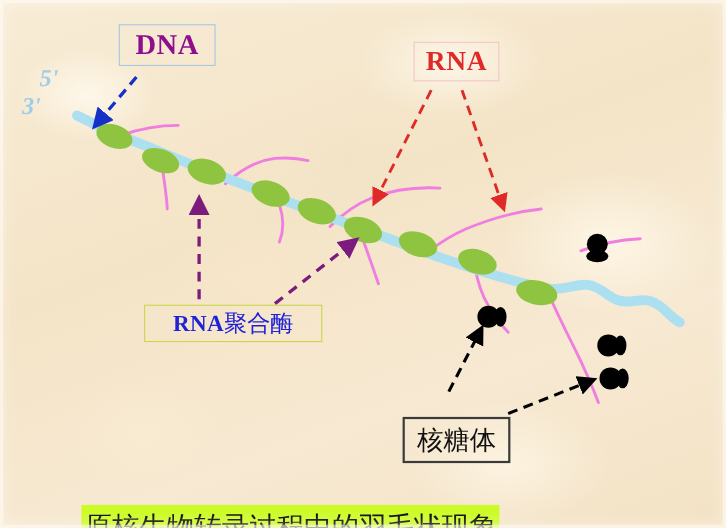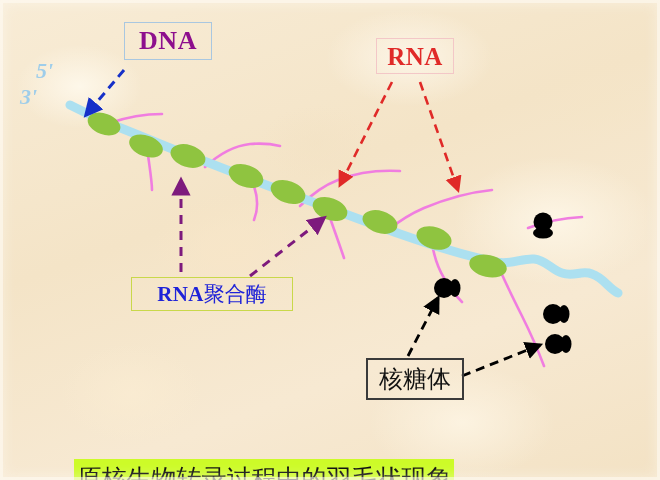--- a/index.html
+++ b/index.html
@@ -35,21 +35,21 @@
 
   .label-box{
     position:absolute;
     display:flex;align-items:center;justify-content:center;
     white-space:nowrap;
     line-height:1;
   }
 
   
   #label-dna{
-    left:124px;top:22px;width:86px;height:36px;
+    left:108px;top:22px;width:86px;height:36px;
     border:1px solid #a9c7e0;
     color:#8d0f8d;
     font-size:26px;font-weight:bold;
     font-family:"Liberation Serif",serif;
     letter-spacing:.5px;
   }
   
   #label-rna{
     left:376px;top:38px;width:76px;height:34px;
     border:1px solid #f3c7c7;
@@ -64,21 +64,21 @@
     border:1px solid #c9d84a;
     color:#1f23d8;
     font-size:21px;font-weight:bold;
     font-family:"Liberation Serif","DejaVu Sans",sans-serif;
   }
   #label-polymerase .latin{font-family:"Liberation Serif",serif;letter-spacing:.3px;}
   #label-polymerase .cjk{font-family:"DejaVu Sans","Liberation Sans",sans-serif;font-weight:normal;}
 
   
   #label-ribosome{
-    left:366px;top:358px;width:94px;height:38px;
+    left:366px;top:379px;width:94px;height:38px;
     border:2px solid #3a3a3a;
     color:#111111;
     font-size:24px;
     font-family:"DejaVu Sans","Liberation Sans",sans-serif;
   }
 
   
   #caption{
     position:absolute;
     left:74px;top:422px;width:380px;height:38px;

